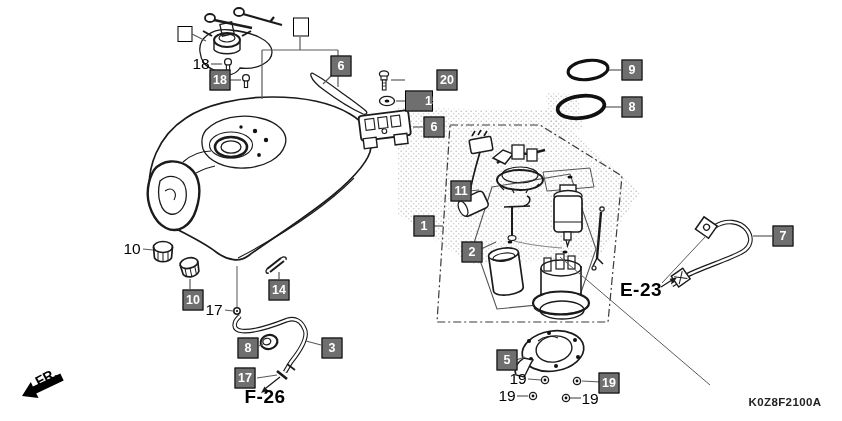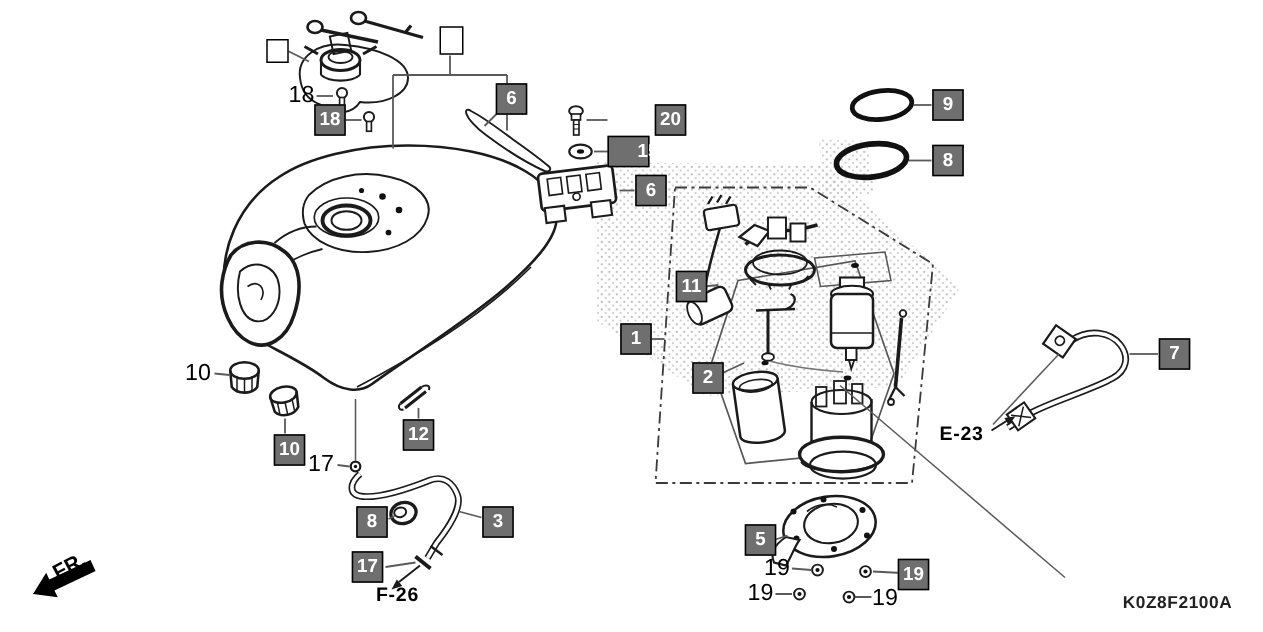--- a/index.html
+++ b/index.html
@@ -6,21 +6,21 @@
   #stage{position:relative;width:842px;height:421px;background:#ffffff;overflow:hidden;
          font-family:"Liberation Sans","DejaVu Sans",sans-serif;}
   #art{position:absolute;left:0;top:0;}
   #labels-layer{position:absolute;left:0;top:0;width:842px;height:421px;}
   .lbl-box{position:absolute;width:21px;height:21px;background:#6f6f6f;border:1.6px solid #000;
            color:#fff;font-size:12.5px;font-weight:bold;display:flex;align-items:center;
            justify-content:center;transform:translate(-50%,-50%);box-sizing:border-box;line-height:1;}
   .lbl-plain{position:absolute;color:#000;font-size:15.5px;transform:translate(-50%,-50%);line-height:1;}
   .callout-empty{position:absolute;background:#fff;border:1.7px solid #000;
                  transform:translate(-50%,-50%);box-sizing:border-box;}
-  .ref-label{position:absolute;color:#000;font-size:13px;font-weight:bold;
+  .ref-label{position:absolute;color:#000;font-size:19px;font-weight:bold;
              transform:translate(-50%,-50%);letter-spacing:.5px;line-height:1;}
   .code-label{position:absolute;color:#222;font-size:11.5px;transform:translate(-50%,-50%);
               letter-spacing:.4px;line-height:1;}
   .fr-label{position:absolute;color:#000;font-size:14px;font-weight:bold;
             transform:translate(-50%,-50%) rotate(-28deg);line-height:1;}
 </style>
 </head>
 <body>
 
 <div id="stage">
@@ -311,21 +311,21 @@
       <div class="lbl-box" style="left: 341px; top: 66px;">6</div>
       <div class="lbl-box" style="left: 416px; top: 80px; margin-left: 31px;">20</div>
       <div class="lbl-box" style="left: 419px; top: 101px; padding-left: 26px;">15</div>
       <div class="lbl-box" style="left: 434px; top: 127px;">6</div>
       <div class="lbl-box" style="left: 632px; top: 70px;">9</div>
       <div class="lbl-box" style="left: 632px; top: 107px;">8</div>
       <div class="lbl-box" style="left: 461px; top: 191px;">11</div>
       <div class="lbl-box" style="left: 424px; top: 226px;">1</div>
       <div class="lbl-box" style="left: 472px; top: 252px;">2</div>
       <div class="lbl-box" style="left: 783px; top: 236px;">7</div>
-      <div class="lbl-box" style="left: 279px; top: 290px;">12</div>
+      <div class="lbl-box" style="left: 279px; top: 290px;">14</div>
       <div class="lbl-box" style="left: 193px; top: 300px;">10</div>
       <div class="lbl-box" style="left: 248px; top: 348px;">8</div>
       <div class="lbl-box" style="left: 332px; top: 348px;">3</div>
       <div class="lbl-box" style="left: 245px; top: 378px;">17</div>
       <div class="lbl-box" style="left: 507px; top: 360px;">5</div>
       <div class="lbl-box" style="left: 609px; top: 383px;">19</div>
       <div class="lbl-plain" style="left: 201px; top: 64px;">18</div>
       <div class="lbl-plain" style="left: 132px; top: 249px;">10</div>
       <div class="lbl-plain" style="left: 214px; top: 310px;">17</div>
       <div class="lbl-plain" style="left: 518px; top: 379px;">19</div>

